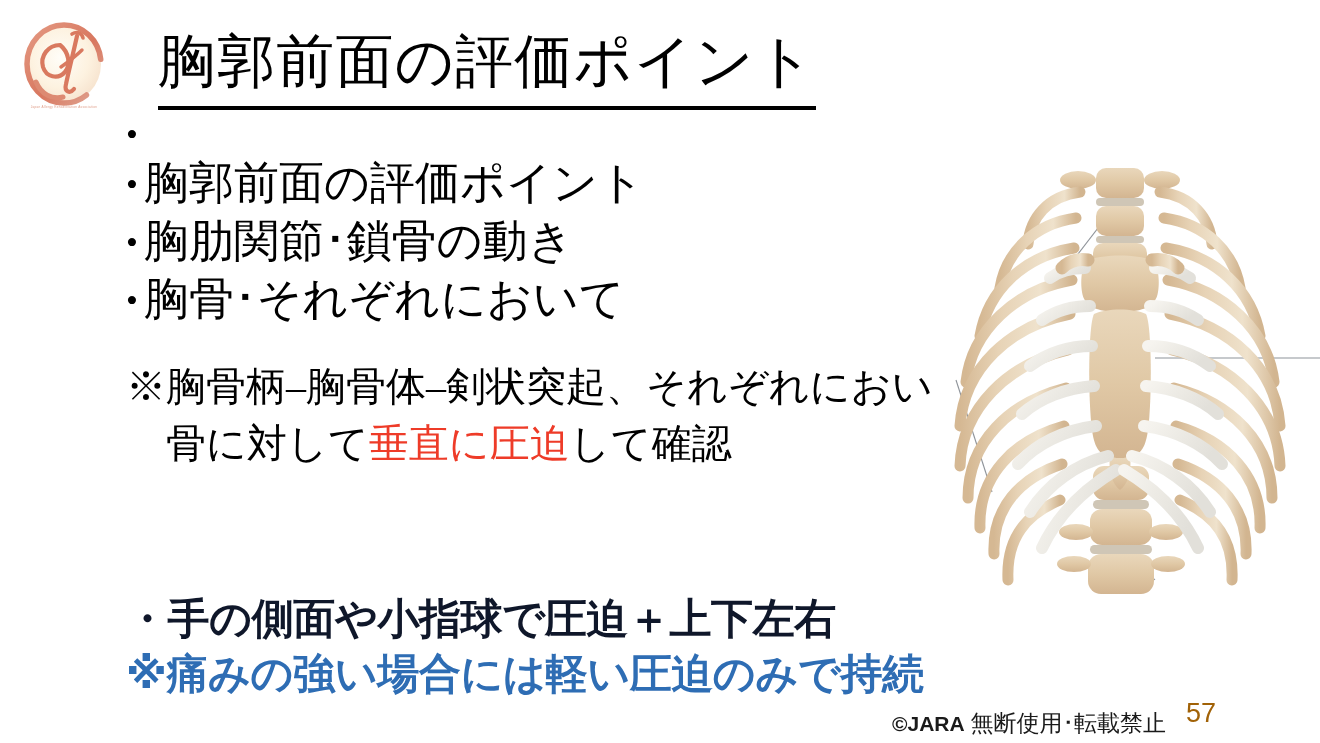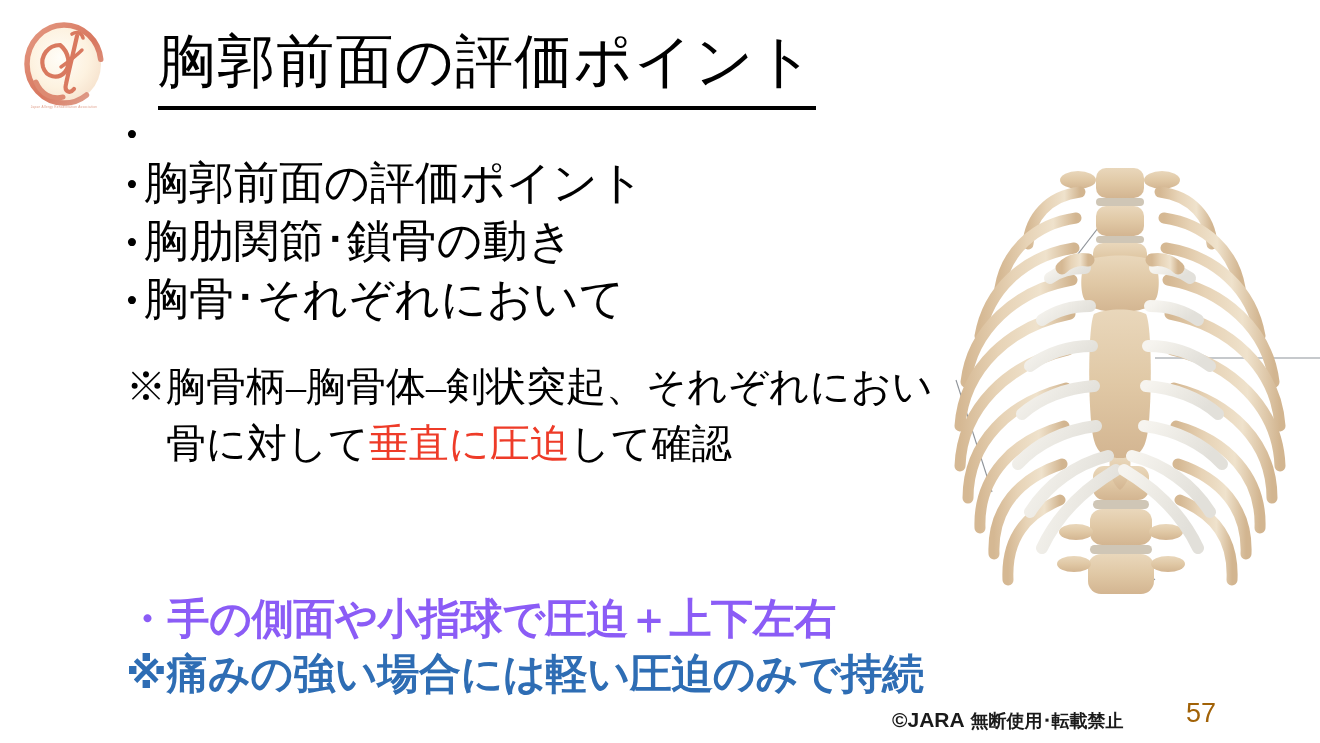--- a/index.html
+++ b/index.html
@@ -106,42 +106,42 @@
     font-family: "Liberation Sans", "DejaVu Sans", sans-serif;
     font-weight: 700;
     white-space: nowrap;
     line-height: 1;
     letter-spacing: -0.01em;
   }
   #emph-red {
     left: 126px;
     top: 598px;
     font-size: 42px;
-    color: #8b5cf6;
+    color: #0f172a;
     text-align: right;
   }
   #emph-blue {
     left: 126px;
     top: 653px;
     font-size: 42px;
     color: #2e6db4;
   }
 
   
   #copyright {
     position: absolute;
     left: 892px;
     top: 708px;
     font-family: "Liberation Sans", "DejaVu Sans", sans-serif;
     font-size: 21px;
     color: #1a1a1a;
     white-space: nowrap;
   }
   #copyright .cr-mark { font-weight: 700; }
-  #copyright .cr-note { font-weight: 700; font-size: 18px; }
+  #copyright .cr-note { font-weight: 400; font-size: 23px; }
   #page-number {
     position: absolute;
     left: 1186px;
     top: 698px;
     font-family: "Liberation Sans", "DejaVu Sans", sans-serif;
     font-size: 27px;
     color: #a16207;
   }
 
   

